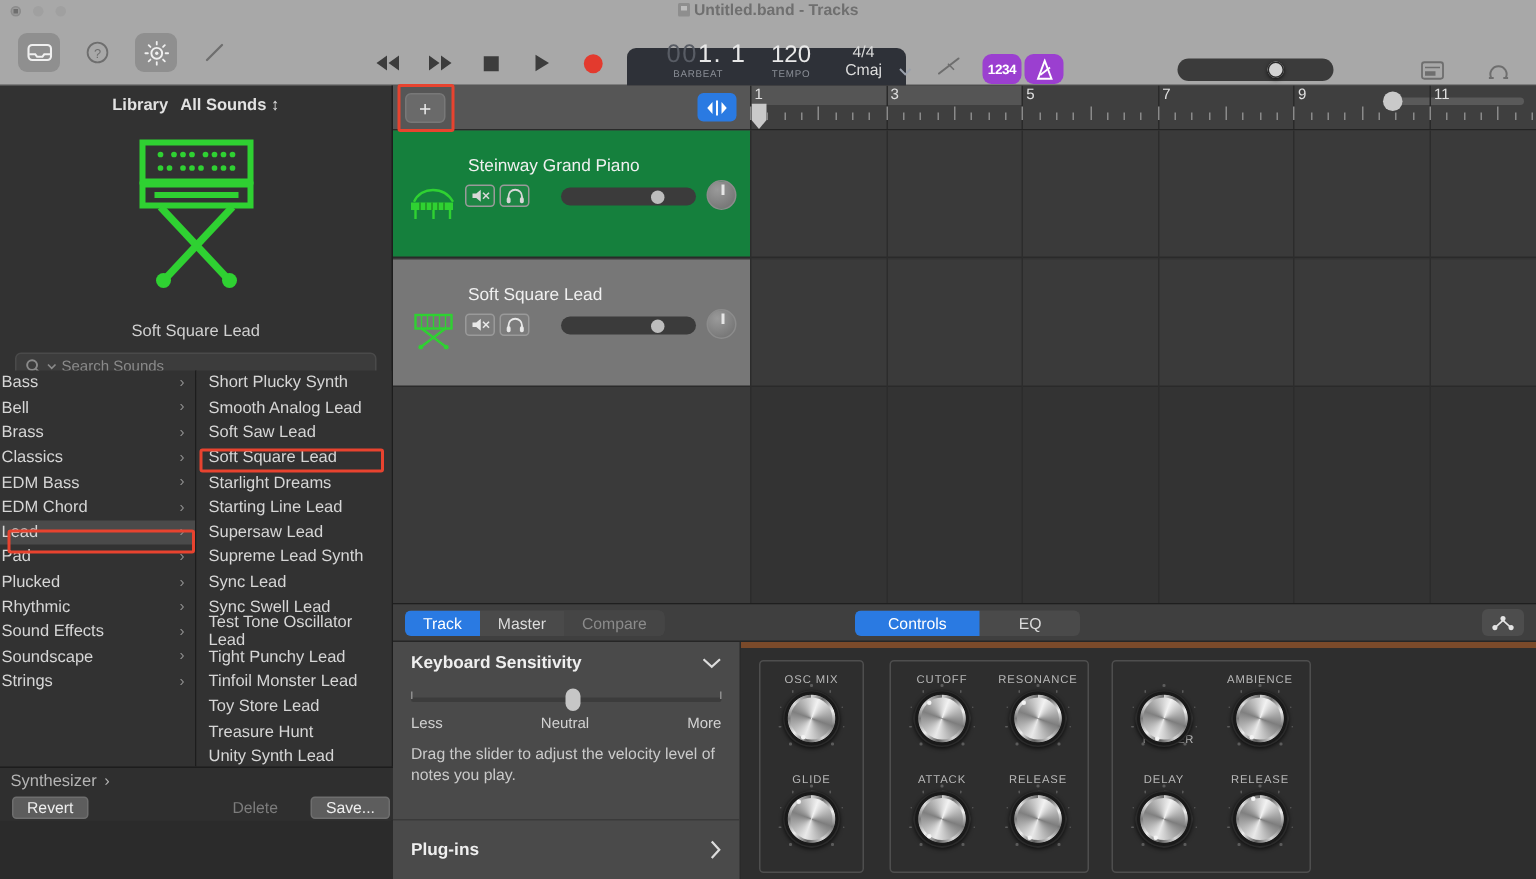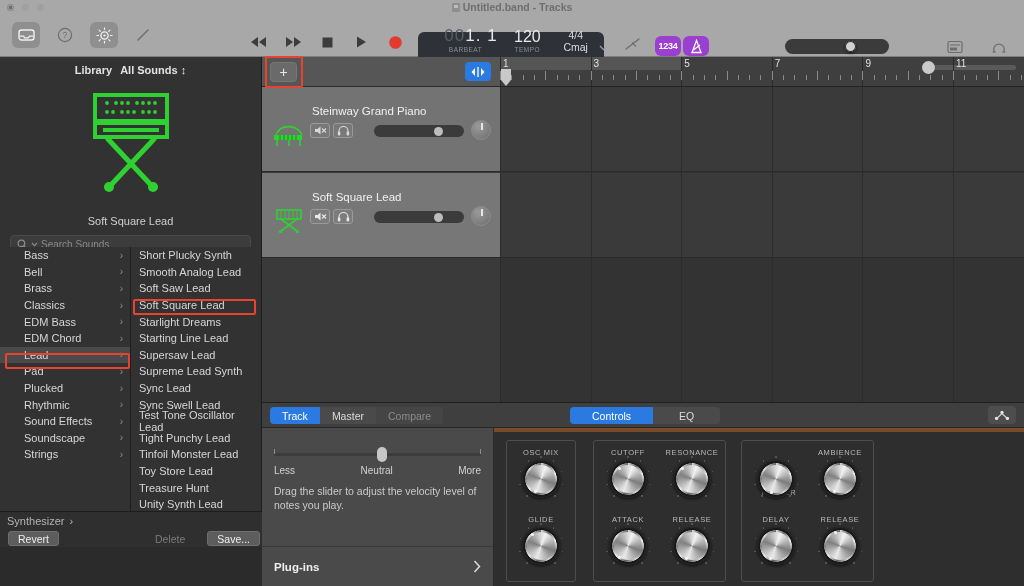--- a/index.html
+++ b/index.html
@@ -104,21 +104,21 @@
   .search{
     height:18px; background:#3c3c3c; border:1px solid #4a4a4a; border-radius:4px;
     display:flex; align-items:center; padding:0 6px; gap:3px;
   }
   .search .ph{ color:#8a8a8a; font-size:10px; }
   .lib-lists{ position:absolute; left:0; top:190px; right:0; bottom:36px; display:flex; }
   .cats{ width:131px; border-right:1px solid #1d1d1d; overflow:hidden; background:#323232;}
   .patches{ flex:1; overflow:hidden; background:#323232; position:relative; }
   .catrow{
     height:16.6px; display:flex; align-items:center; justify-content:space-between;
-    padding:0 7px 0 24px; font-size:11px; color:#d6d6d6;
+    padding:0 7px 0 1px; font-size:11px; color:#d6d6d6;
   }
   .catrow.sel{ background:#4a4a4a; }
   .catrow .chev{ color:#8d8d8d; font-size:10px; }
   .patchrow{
     height:16.6px; display:flex; align-items:center; padding:0 8px; font-size:11px; color:#d6d6d6;
   }
   .hlbox{ position:absolute; border:2px solid #e8432f; border-radius:2px; pointer-events:none; }
   .lib-foot{
     position:absolute; left:0; bottom:0; width:262px; height:36px; background:#2f2f2f;
     border-top:1px solid #1d1d1d;
@@ -144,21 +144,21 @@
     display:flex;align-items:center;justify-content:center; color:#e9e9e9; font-size:14px; line-height:14px;
   }
   .flexbtn{
     position:absolute; left:203px; top:5px; width:26px;height:19px;border-radius:4px;
     background:#2a7ae2; display:flex;align-items:center;justify-content:center;
   }
   .track{
     position:absolute; left:0; width:238px; height:85px;
     border-bottom:1px solid #2a2a2a;
   }
-  .track.t1{ top:30px; background:#737373; }
+  .track.t1{ top:30px; background:#15803d; }
   .track.t2{ top:116px; background:#777; }
   .trk-icon{ position:absolute; left:10px; top:32px; width:34px;height:28px; }
   .trk-name{ position:absolute; left:50px; top:18px; font-size:11.5px; color:#f0f0f0; }
   .trk-btns{ position:absolute; left:48px; top:36px; display:flex; gap:3px; }
   .mini{
     width:20px;height:15px;border-radius:3px;border:1px solid #9a9a9a;
     display:flex;align-items:center;justify-content:center; background:rgba(255,255,255,.04);
   }
   .trk-vol{
     position:absolute; left:112px; top:38px; width:90px;height:12px;background:#3b3b3b;border-radius:6px;
@@ -738,20 +738,26 @@
             <circle cx="9" cy="2.4" r="1.7" fill="#e4e4e4"></circle>
             <circle cx="3.6" cy="8.4" r="1.7" fill="#e4e4e4"></circle>
             <circle cx="14.4" cy="8.4" r="1.7" fill="#e4e4e4"></circle>
             <path d="M9 3.6 L4.6 7.6 M9 3.6 L13.4 7.6" stroke="#e4e4e4" stroke-width="1.1"></path>
           </svg>
       </div>
     </div>
 
     <div class="smart-left">
       <div class="ksec">
+        <div class="hdr">
+          <span>Keyboard Sensitivity</span>
+          <svg width="13" height="8" viewBox="0 0 13 8">
+              <polyline points="1,1.5 6.5,6.5 12,1.5" fill="none" stroke="#dcdcdc" stroke-width="1.5"></polyline>
+            </svg>
+        </div>
         <div class="kslider">
           <div class="bar"></div>
           <div class="endl"></div>
           <div class="endr"></div>
           <div class="h"></div>
         </div>
         <div class="klabels">
           <span>Less</span>
           <span>Neutral</span>
           <span>More</span>

